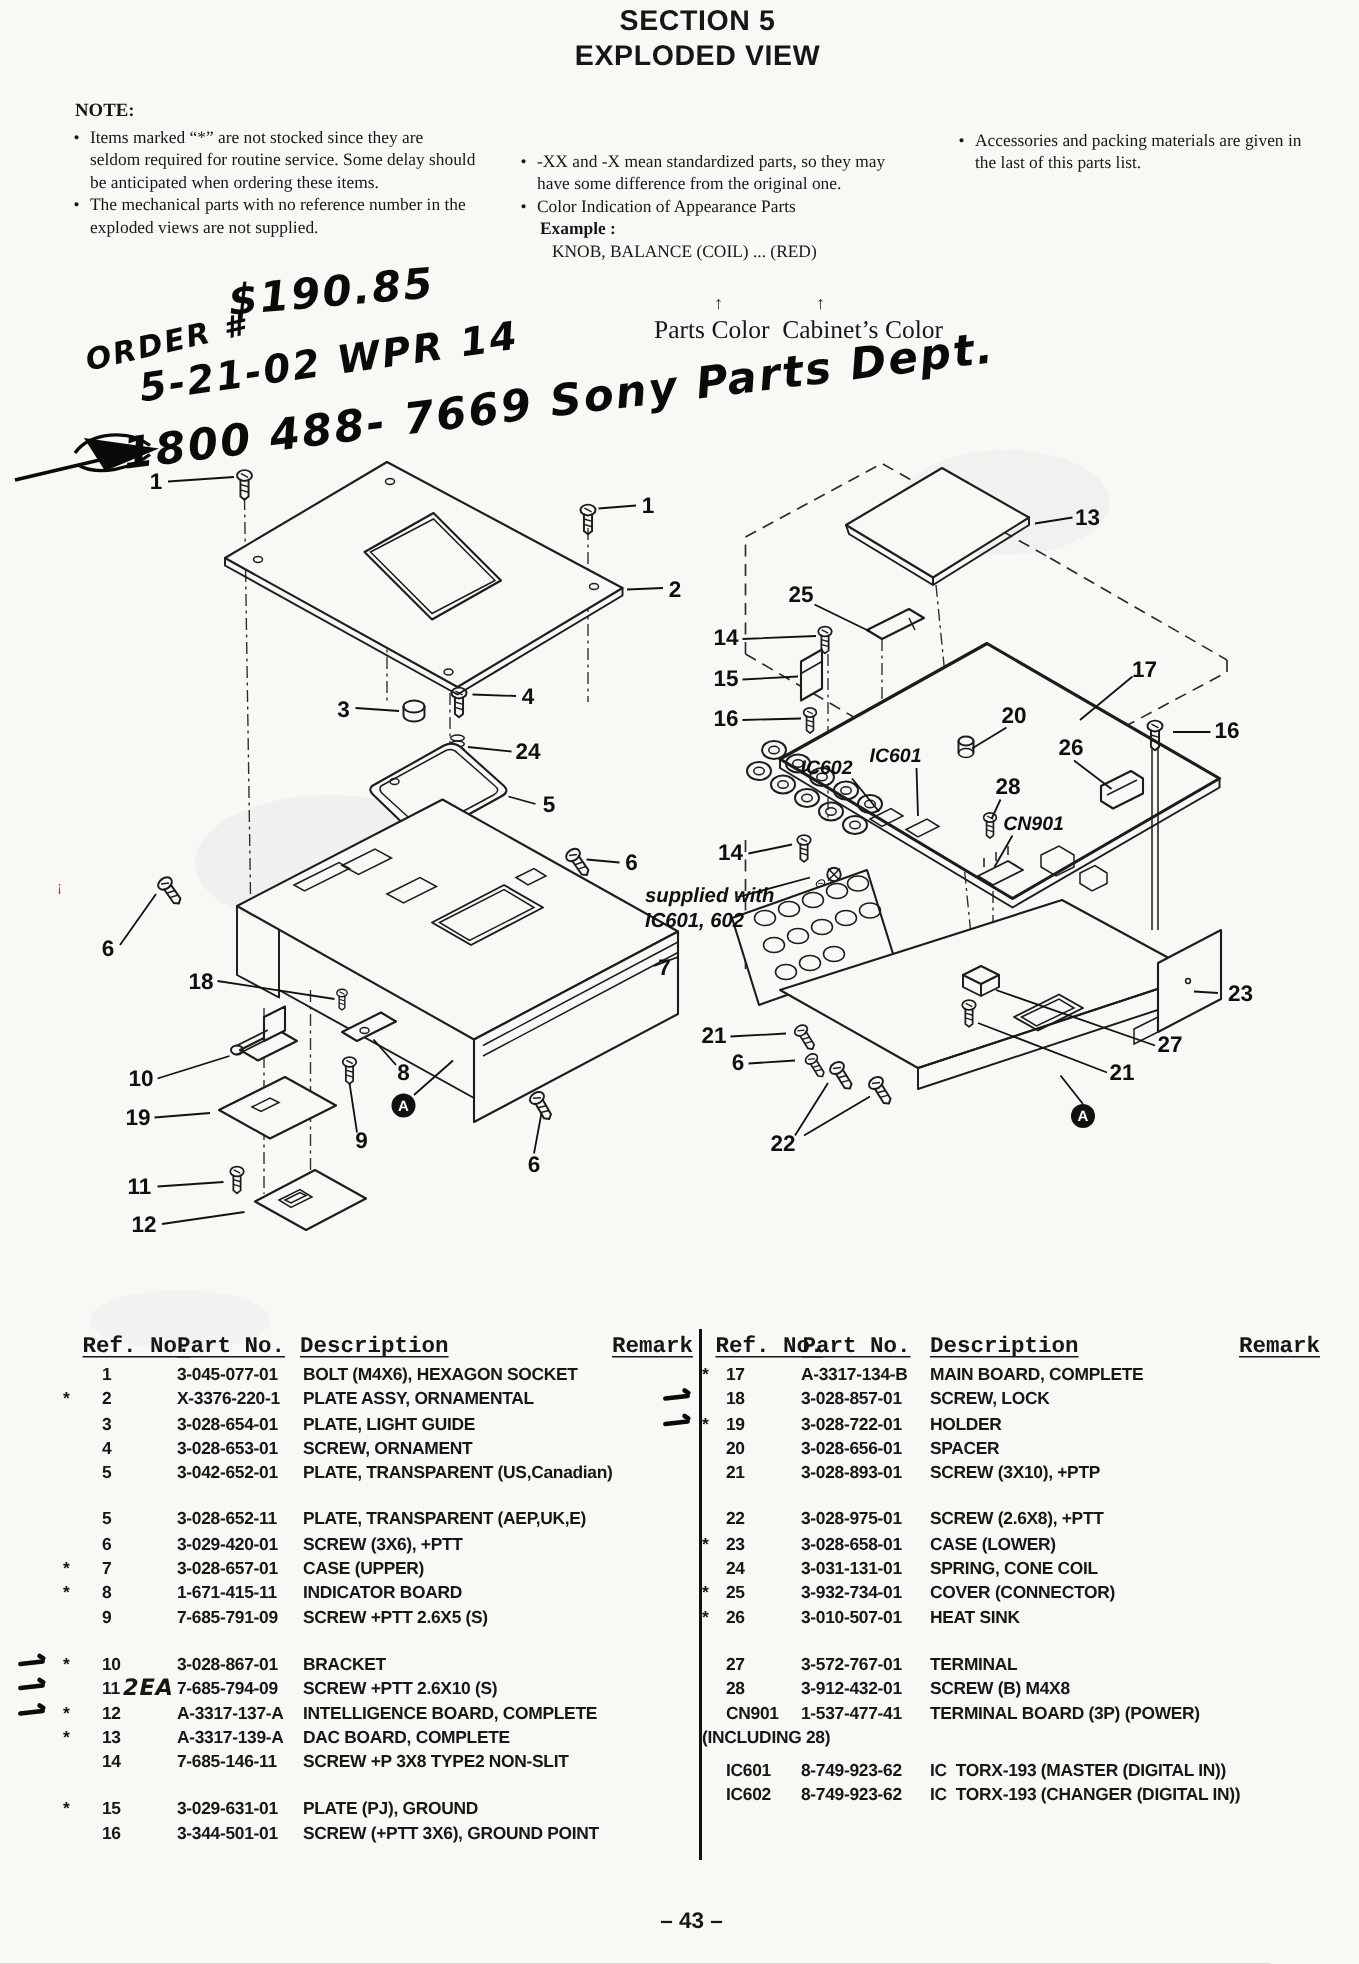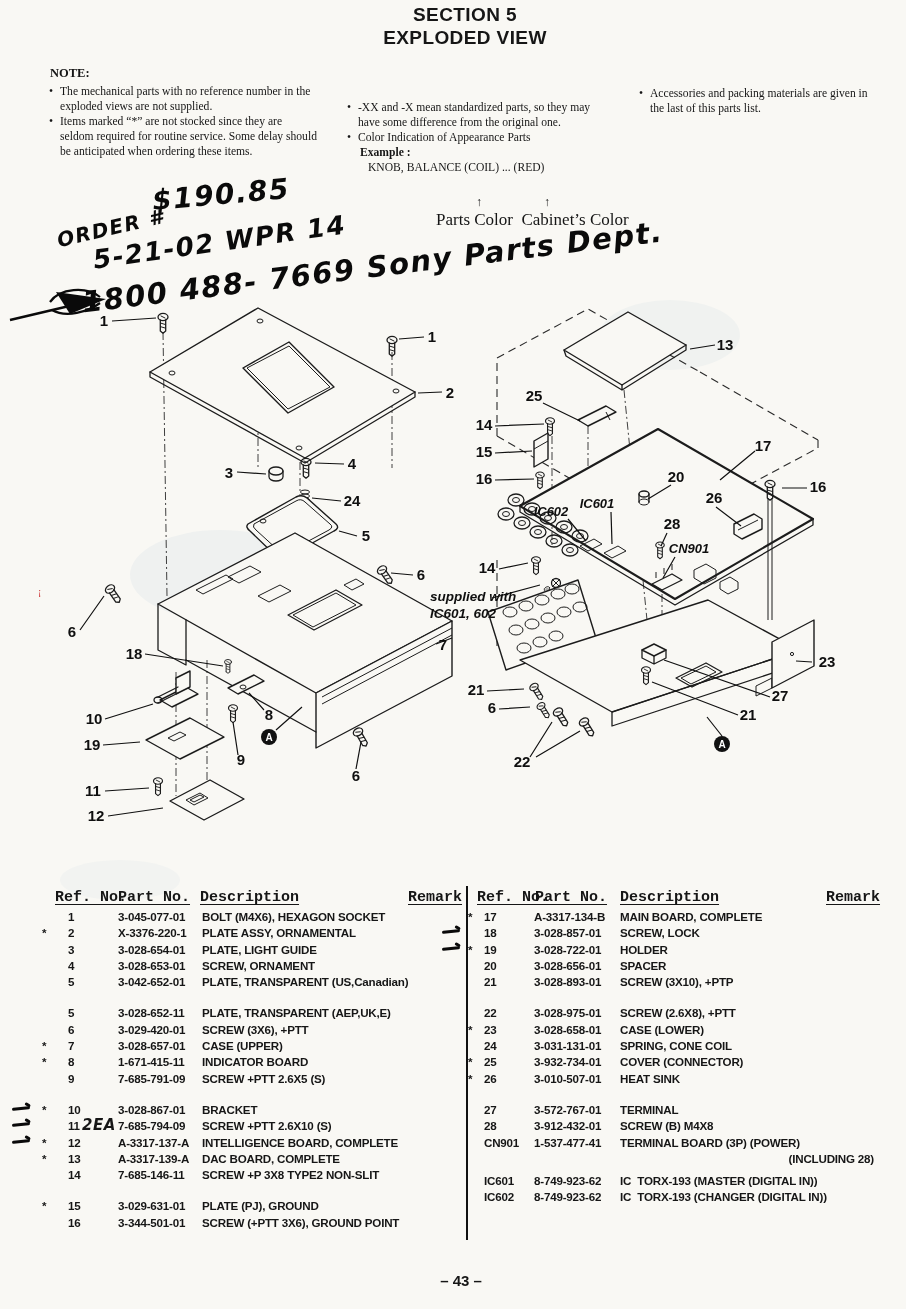--- a/index.html
+++ b/index.html
@@ -49,21 +49,21 @@
   .ptable{position:absolute;width:420px;}
   .prow{position:relative;display:grid;line-height:16.3px;
         font-family:"Liberation Sans",sans-serif;font-weight:700;font-size:11.6px;
         letter-spacing:-0.2px;}
   .lt .prow{grid-template-columns:26px 50px 84px auto;}
   .rt .prow{grid-template-columns:16px 50px 86px auto;}
   .c-star{text-align:left;}
   .c-desc{white-space:pre;}
   .gap{height:15px;}
   .smallgap{height:6px;}
-  .cont .c-desc{text-align:right;padding-right:14px;}
+  .cont .c-desc{padding-right:14px;}
   .cont{grid-template-columns:auto !important;}
   .divider{position:absolute;background:#111;}
   .hwdash{position:absolute;top:5px;width:18px;height:3.2px;background:#0a0a0a;
           border-radius:2px;transform:rotate(-6deg);}
   .hwdash::after{content:"";position:absolute;right:-1px;top:-3px;width:6px;height:3px;
           background:#0a0a0a;border-radius:2px;transform:rotate(38deg);}
   .hwnote{position:absolute;font-family:"DejaVu Sans",sans-serif;font-weight:700;
           font-style:italic;font-size:15px;letter-spacing:.5px;top:-1px;}
   .footer{position:absolute;left:0;width:906px;text-align:center;
           font-family:"Liberation Sans",sans-serif;font-weight:700;font-size:15px;
@@ -79,22 +79,22 @@
   <div class="sm" style="left:600px;top:300px;width:140px;height:70px;background:rgba(130,165,200,.07);"></div>
   <div class="sm" style="left:60px;top:860px;width:120px;height:40px;background:rgba(130,165,200,.06);"></div>
   <div class="redmark" style="left:38px;top:586px;">¡</div>
 
   <div class="title" style="top:4px;">SECTION 5</div>
   <div class="title" style="top:27px;">EXPLODED VIEW</div>
 
   <div class="note-head">NOTE:</div>
   <div class="ncol" style="left:50px;top:84px;width:268px;">
     <ul>
+      <li>Items marked “*” are not stocked since they are seldom required for routine service. Some delay should be anticipated when ordering these items.</li>
       <li>The mechanical parts with no reference number in the exploded views are not supplied.</li>
-      <li>Items marked “*” are not stocked since they are seldom required for routine service. Some delay should be anticipated when ordering these items.</li>
     </ul>
   </div>
   <div class="ncol" style="left:348px;top:100px;width:252px;">
     <ul>
       <li>-XX and -X mean standardized parts, so they may have some difference from the original one.</li>
       <li>Color Indication of Appearance Parts</li>
     </ul>
     <div class="ex-label">Example :</div>
     <div class="ex-line">KNOB, BALANCE (COIL) ... (RED)</div>
     <span class="arrow-up" style="left:128px;top:95px;">↑</span>

